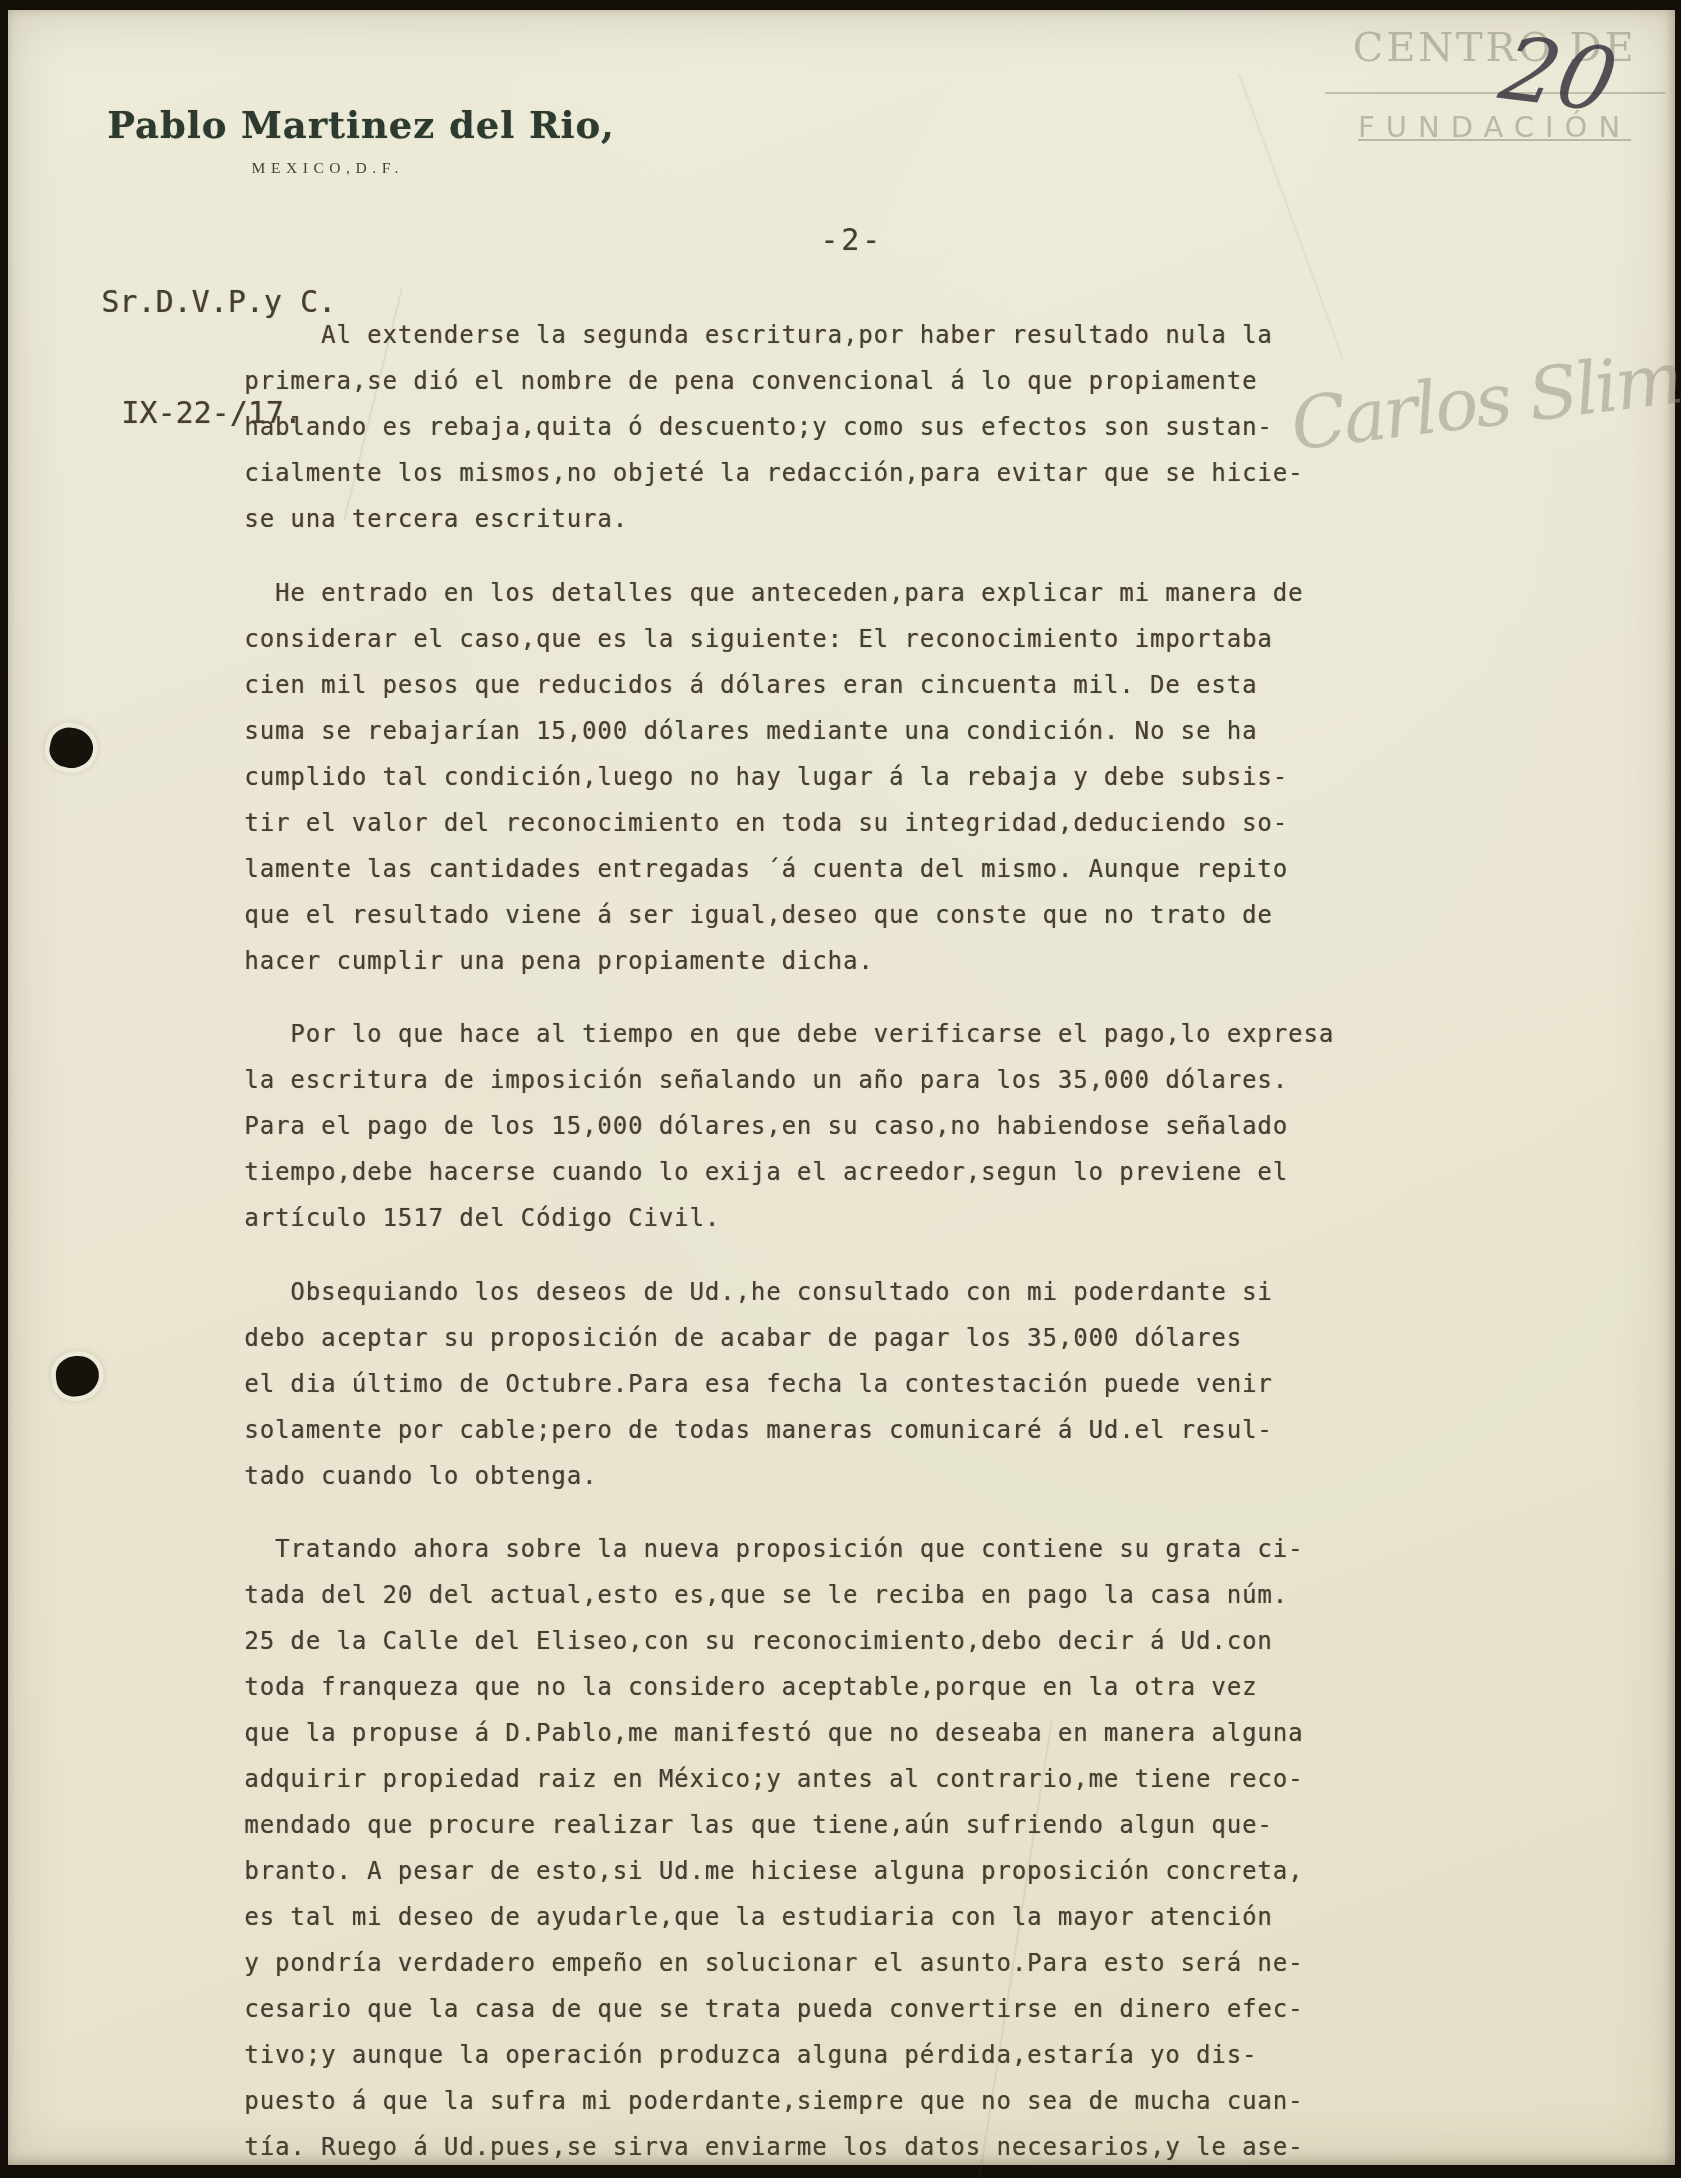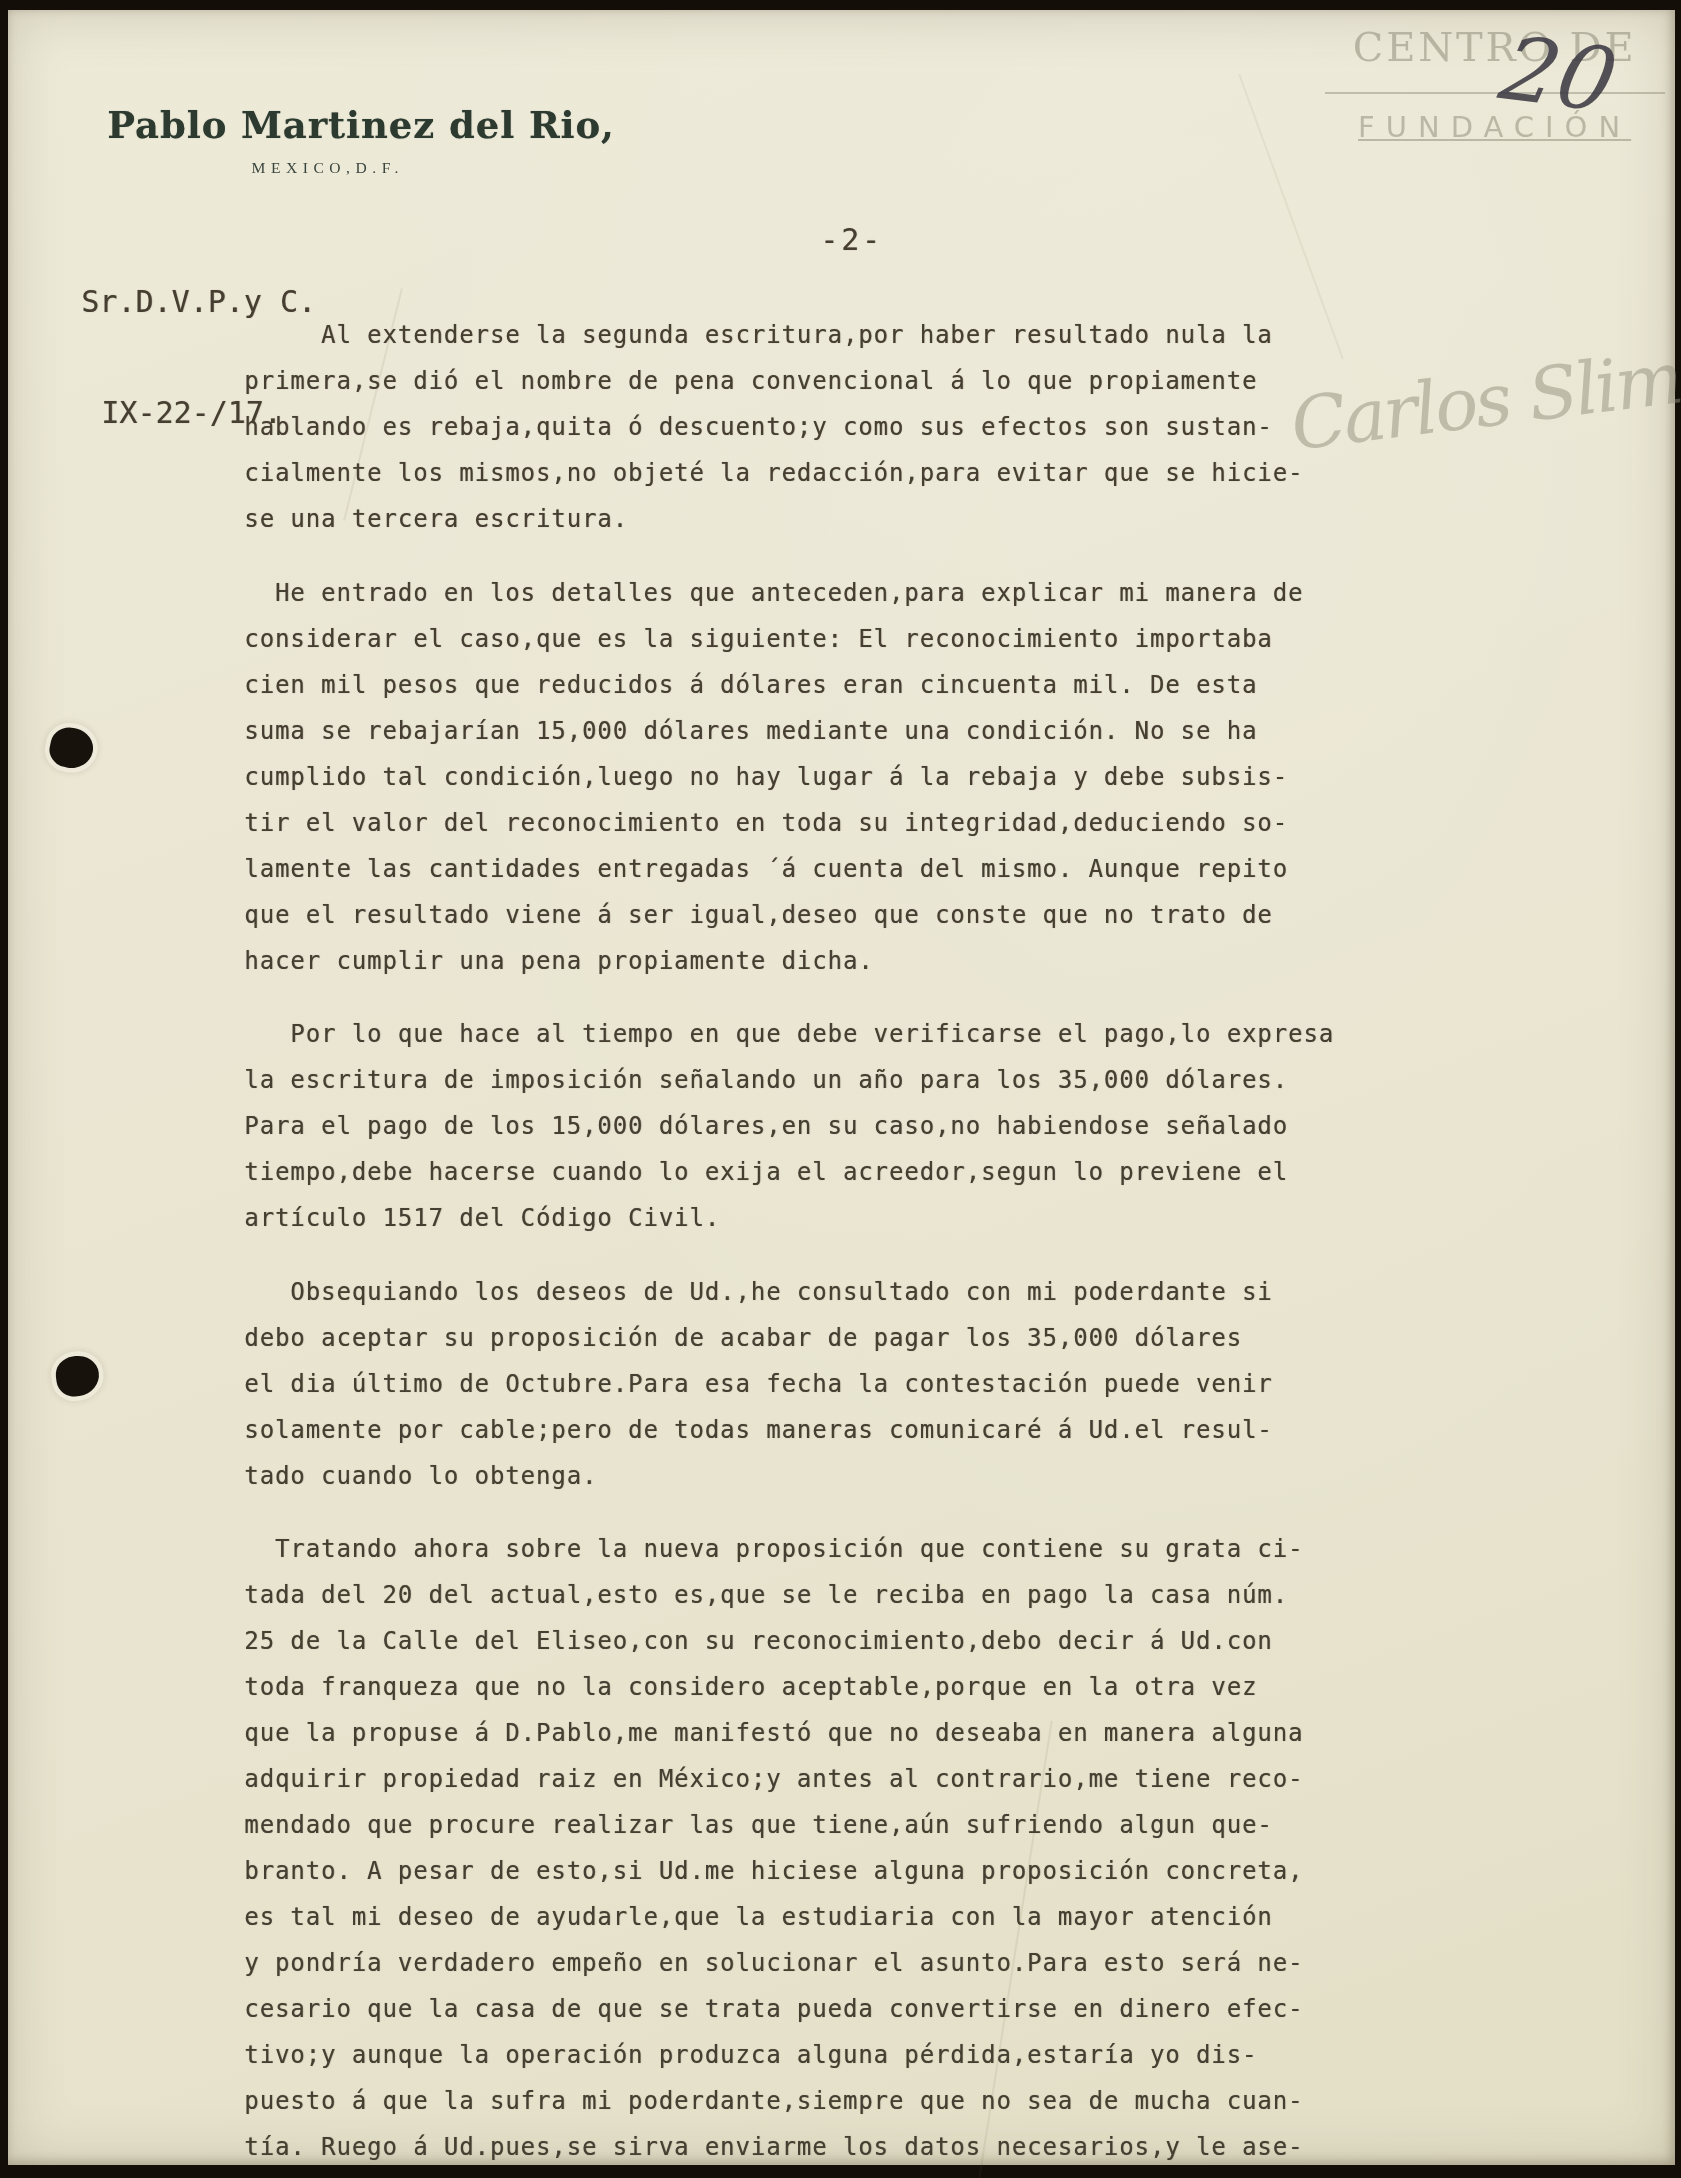--- a/index.html
+++ b/index.html
@@ -67,21 +67,21 @@
   .lh-city{
     margin-top:13px;
     font-family:Liberation Serif, serif;
     font-size:15.6px; letter-spacing:5.5px; color:#39443c;
   }
   
   .type{
     color:#453e31;
     text-shadow:0.4px 0.4px 0.8px rgba(62,55,42,0.55);
   }
-  .ref{position:absolute; top:199px; left:73px; font-size:30px; line-height:37px; white-space:pre;}
+  .ref{position:absolute; top:199px; left:93px; font-size:30px; line-height:37px; white-space:pre;}
   .ref-line2{padding-left:20px;}
   .page-number{position:absolute; top:212px; left:812px; font-size:30px; letter-spacing:2.8px;}
   .letter-body{
     position:absolute; top:302px; left:236px; width:1423px;
     font-size:24px; line-height:46px; letter-spacing:0.9px;
   }
   .para{white-space:pre; margin:0 0 27.5px 0;}
   .closing{white-space:pre; margin:0;}
   
   .hole{

